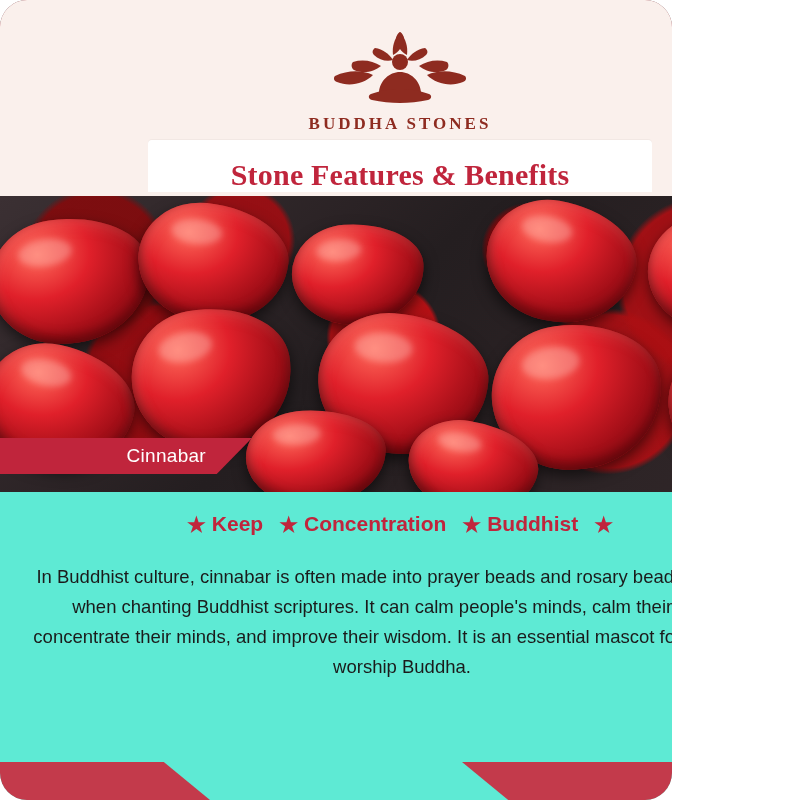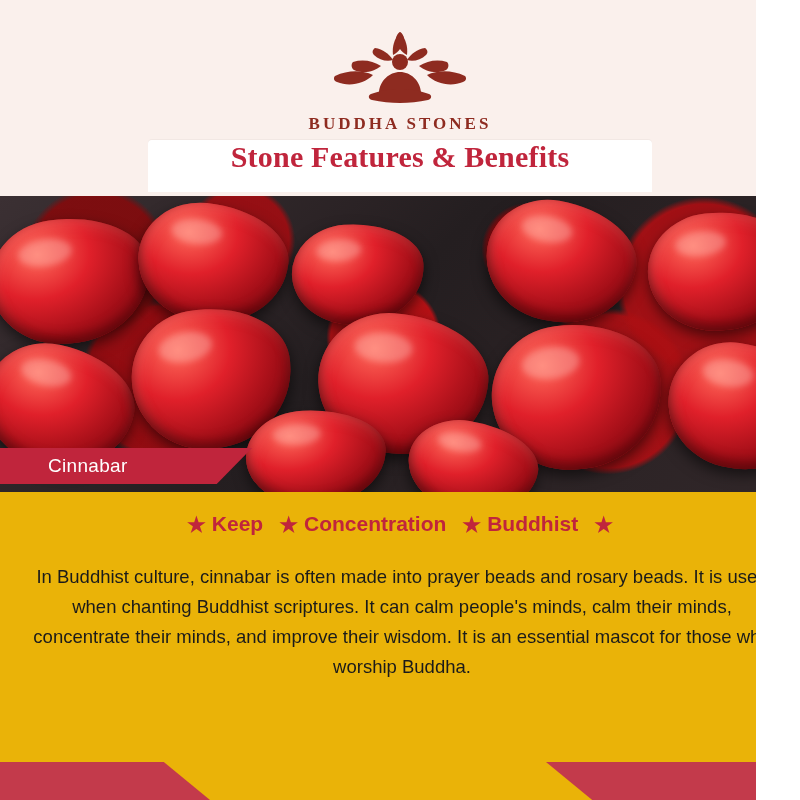--- a/index.html
+++ b/index.html
@@ -7,24 +7,25 @@
     padding: 0;
     width: 800px;
     height: 800px;
     background: #ffffff;
     font-family: "Liberation Sans", sans-serif;
     overflow: hidden;
   }
 
   #page {
     position: relative;
-    width: 756px;
+    width: 672px;
     height: 800px;
-    background: #eab308;
+    background: #5eead4;
     overflow: hidden;
+    border-radius: 27px;
   }
 
   
   .corner {
     position: absolute;
     background: #c33a4b;
   }
   .corner-tl {
     top: 0; left: 0;
     width: 210px; height: 38px;
@@ -80,21 +81,21 @@
     position: absolute;
     top: 140px;
     left: 148px;
     width: 504px;
     height: 52px;
     background: #ffffff;
     border-top-left-radius: 4px;
     border-top-right-radius: 4px;
     box-shadow: 0 -1px 0 rgba(0,0,0,0.03);
     display: flex;
-    align-items: flex-start;
+    align-items: flex-end;
     justify-content: center;
   }
   .title-banner-text {
     font-family: "Liberation Serif", serif;
     font-weight: bold;
     font-size: 30px;
     color: #c0253c;
     letter-spacing: 0.2px;
     white-space: nowrap;
   }
@@ -149,32 +150,33 @@
   .stone.s8  { left: 318px;  top: 118px; width: 170px; height: 140px; transform: rotate(4deg); }
   .stone.s9  { left: 492px;  top: 128px; width: 170px; height: 145px; transform: rotate(-7deg); }
   .stone.s10 { left: 668px;  top: 148px; width: 150px; height: 125px; transform: rotate(8deg); }
   .stone.s11 { left: 246px;  top: 214px; width: 140px; height: 95px;  transform: rotate(-3deg); }
   .stone.s12 { left: 408px;  top: 226px; width: 130px; height: 90px;  transform: rotate(9deg); }
 
   
   .caption-tag {
     position: absolute;
     left: 0;
-    bottom: 8px;
+    bottom: 18px;
     height: 36px;
     min-width: 252px;
     padding: 0 46px 0 48px;
     background: #c0253c;
     color: #ffffff;
     display: flex;
     align-items: center;
     font-size: 19px;
     letter-spacing: 0.3px;
     clip-path: polygon(0 0, 100% 0, 86% 100%, 0 100%);
     box-sizing: border-box;
+    justify-content: flex-end;
   }
 
   
   .benefits {
     position: absolute;
     top: 512px; left: 0;
     width: 800px;
     display: flex;
     align-items: center;
     justify-content: center;

